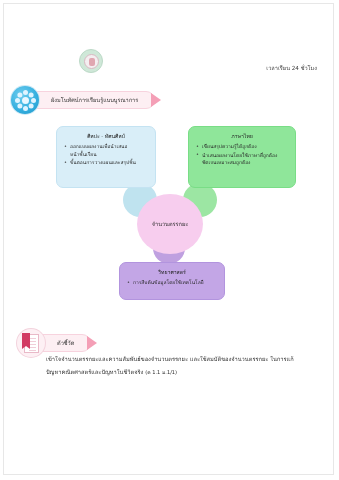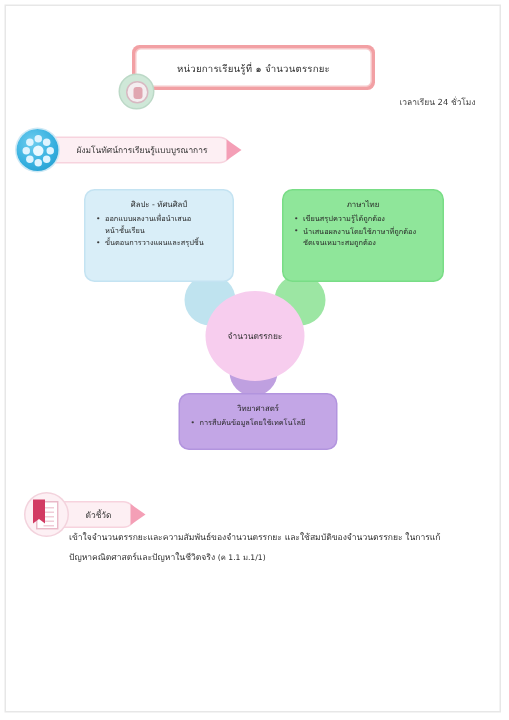--- a/index.html
+++ b/index.html
@@ -305,25 +305,20 @@
     font-size: 5.1px;
   }
 </style>
 </head>
 <body>
 
 <div id="page">
 
   <div class="page-frame"></div>
 
-  <div class="title-banner">
-    <div class="title-banner-inner">
-      <span class="title-text">หน่วยการเรียนรู้ที่ ๑  จำนวนตรรกยะ</span>
-    </div>
-  </div>
   <div class="medal">
     <div class="medal-core"></div>
   </div>
 
   <div class="hours">เวลาเรียน 24 ชั่วโมง</div>
 
   <div class="sec-head concept">
     <div class="sec-icon-wrap">
       <div class="gear-icon">
         <div class="hub"></div>

